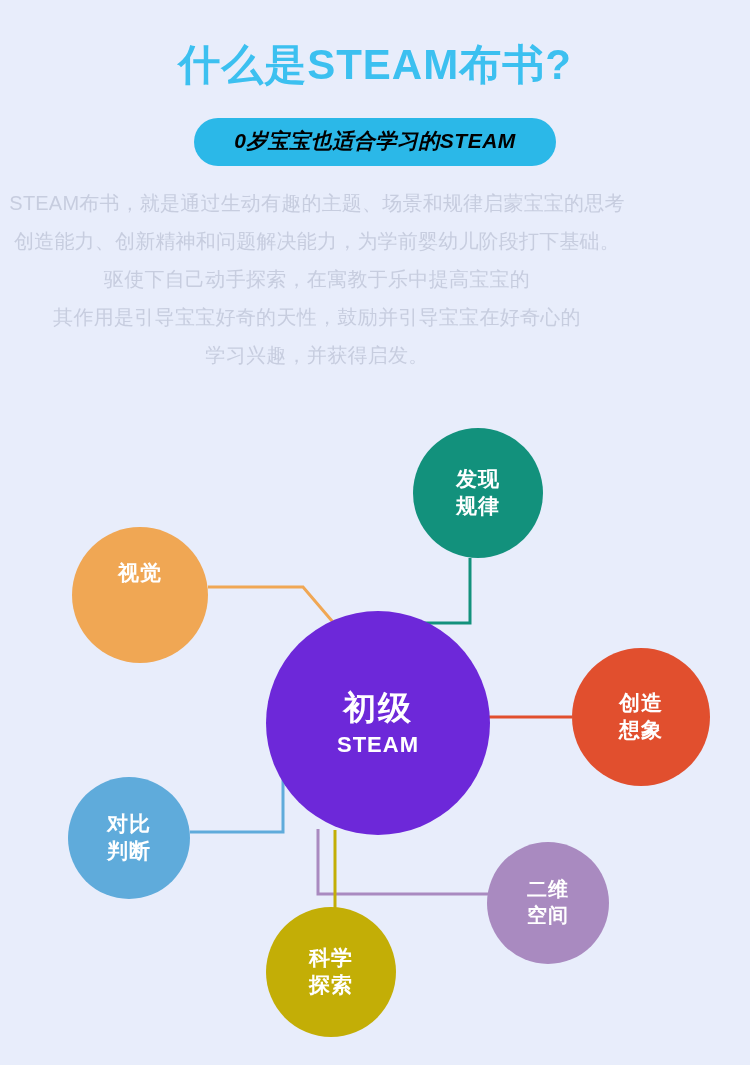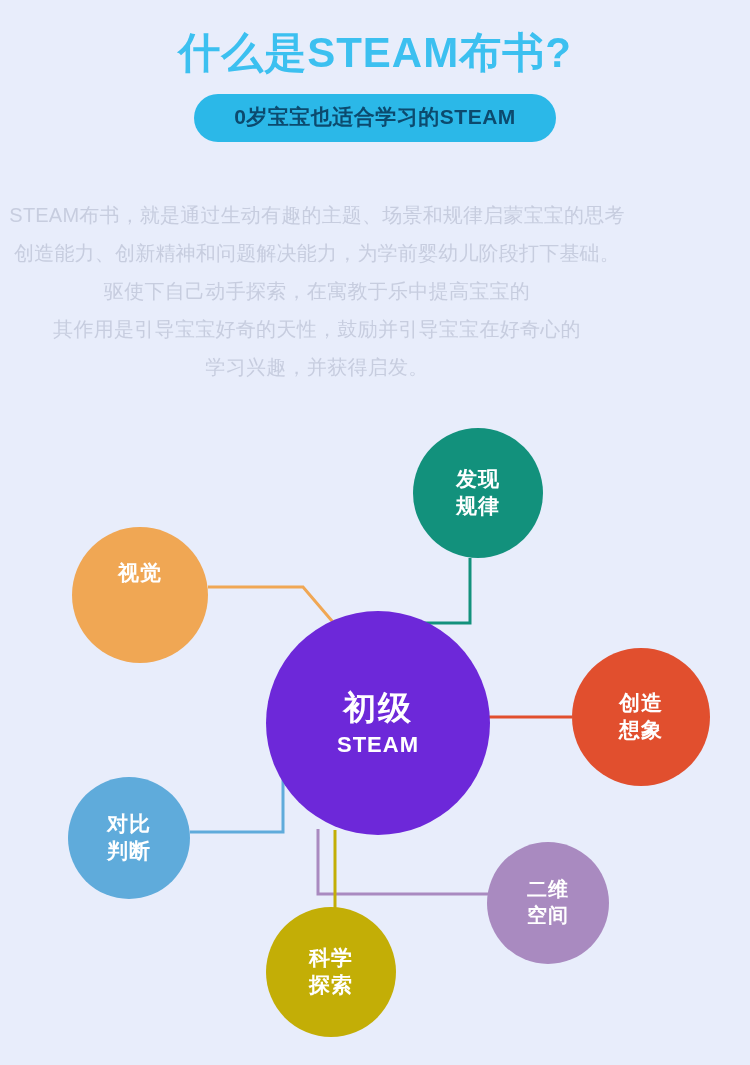--- a/index.html
+++ b/index.html
@@ -22,45 +22,46 @@
 
   
   .header {
     position: absolute;
     top: 0;
     left: 0;
     width: 750px;
     text-align: center;
   }
   .main-title {
-    margin: 0;
+    margin: 12px;
     padding-top: 27px;
     font-size: 42px;
     line-height: 52px;
     font-weight: bold;
     color: #3cc0f0;
     letter-spacing: 1px;
   }
   .subtitle-badge {
     display: inline-block;
     margin-top: 15px;
     padding: 11px 40px 13px 40px;
     background: #2bb8e8;
-    color: #0c4a6e;
+    color: #000000;
     font-size: 21px;
     line-height: 24px;
     font-weight: bold;
     border-radius: 30px;
     letter-spacing: 0.5px;
+    font-style: italic;
   }
 
   
   .intro {
     position: absolute;
-    top: 196px;
+    top: 184px;
     left: 0;
     width: 634px;
     text-align: center;
     color: #c7cddf;
     font-size: 20px;
     line-height: 38px;
     letter-spacing: 0.3px;
   }
   .intro .line {
     display: block;

